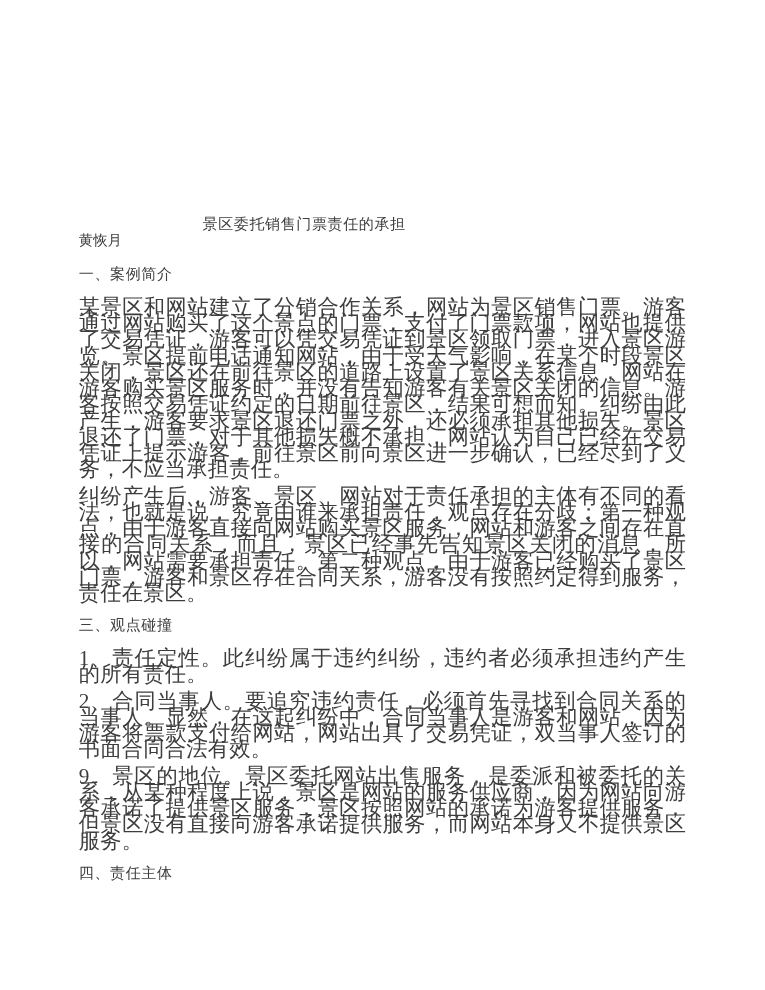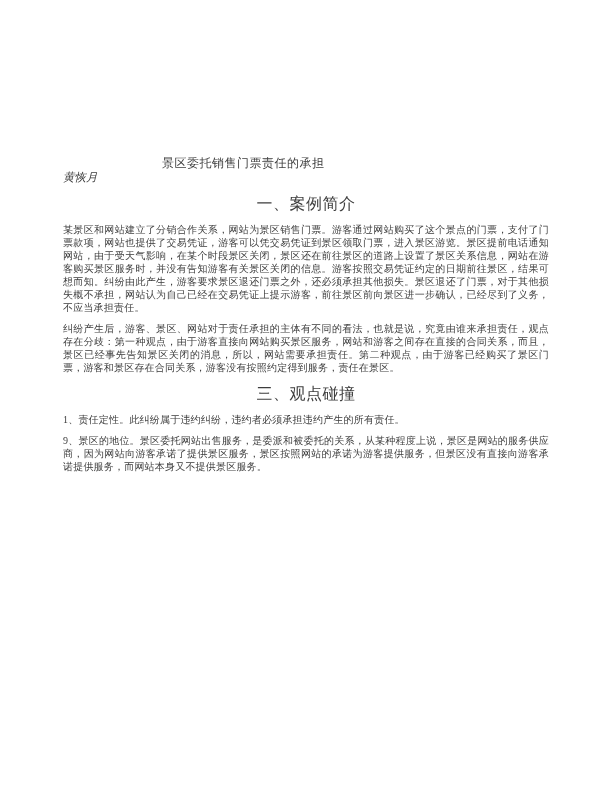--- a/index.html
+++ b/index.html
@@ -12,62 +12,62 @@
     width: 612px;
     height: 792px;
     background: #ffffff;
     overflow: hidden;
     font-family: "Liberation Serif", "DejaVu Serif", serif;
     color: #3d3d3d;
   }
   .content {
     position: absolute;
     left: 63px;
-    top: 156px;
+    top: 172px;
     width: 486px;
   }
   .doc-title {
     font-size: 12px;
     font-weight: normal;
     line-height: 14px;
     margin: 0;
     padding-left: 99px;
     letter-spacing: 0.5px;
   }
   .doc-author {
     font-size: 11.5px;
     line-height: 14px;
     margin: 0 0 13px 0;
-    font-style: italic;
   }
   .section-heading {
-    font-size: 16px;
+    font-size: 12px;
     line-height: 13px;
     margin: 13px 0;
     letter-spacing: 0.5px;
-    text-align: center;
   }
   .paragraph {
-    font-size: 10px;
+    font-size: 17px;
     line-height: 13px;
     margin: 8px 0;
     text-align: justify;
     text-justify: inter-ideograph;
     letter-spacing: 0.2px;
   }
 </style>
 </head>
 <body>
 
 <div class="page">
   <div class="content">
     <h1 class="doc-title">景区委托销售门票责任的承担</h1>
     <div class="doc-author">黄恢月</div>
     <div id="sections">
         <div class="section-heading">一、案例简介</div>
         <div class="paragraph">某景区和网站建立了分销合作关系，网站为景区销售门票。游客通过网站购买了这个景点的门票，支付了门票款项，网站也提供了交易凭证，游客可以凭交易凭证到景区领取门票，进入景区游览。景区提前电话通知网站，由于受天气影响，在某个时段景区关闭，景区还在前往景区的道路上设置了景区关系信息，网站在游客购买景区服务时，并没有告知游客有关景区关闭的信息。游客按照交易凭证约定的日期前往景区，结果可想而知。纠纷由此产生，游客要求景区退还门票之外，还必须承担其他损失。景区退还了门票，对于其他损失概不承担，网站认为自己已经在交易凭证上提示游客，前往景区前向景区进一步确认，已经尽到了义务，不应当承担责任。</div>
         <div class="paragraph">纠纷产生后，游客、景区、网站对于责任承担的主体有不同的看法，也就是说，究竟由谁来承担责任，观点存在分歧：第一种观点，由于游客直接向网站购买景区服务，网站和游客之间存在直接的合同关系，而且，景区已经事先告知景区关闭的消息，所以，网站需要承担责任。第二种观点，由于游客已经购买了景区门票，游客和景区存在合同关系，游客没有按照约定得到服务，责任在景区。</div>
         <div class="section-heading">三、观点碰撞</div>
         <div class="paragraph">1、责任定性。此纠纷属于违约纠纷，违约者必须承担违约产生的所有责任。</div>
+        <div class="paragraph">2、合同当事人。要追究违约责任，必须首先寻找到合同关系的当事人。显然，在这起纠纷中，合同当事人是游客和网站，因为游客将票款支付给网站，网站出具了交易凭证，双当事人签订的书面合同合法有效。</div>
         <div class="paragraph">9、景区的地位。景区委托网站出售服务，是委派和被委托的关系，从某种程度上说，景区是网站的服务供应商，因为网站向游客承诺了提供景区服务，景区按照网站的承诺为游客提供服务，但景区没有直接向游客承诺提供服务，而网站本身又不提供景区服务。</div>
+        <div class="section-heading">四、责任主体</div>
       </div>
   </div>
 </div>
 
 </body></html>

